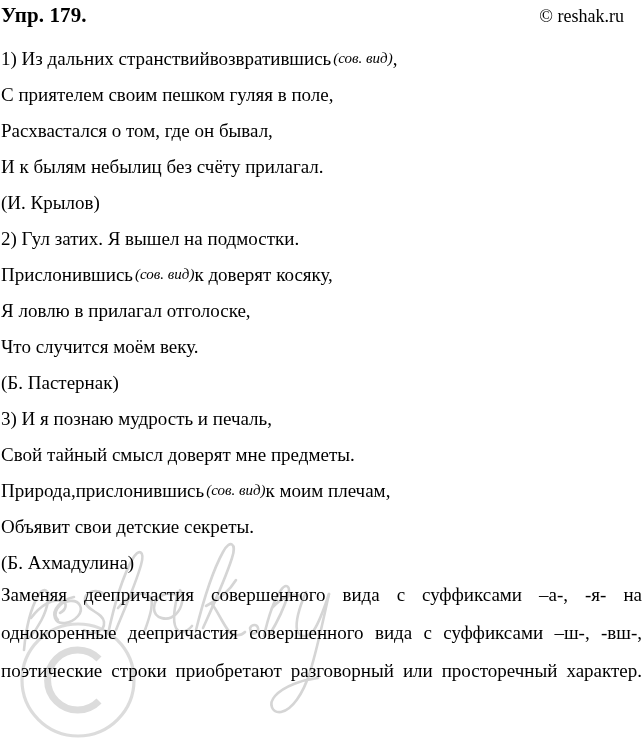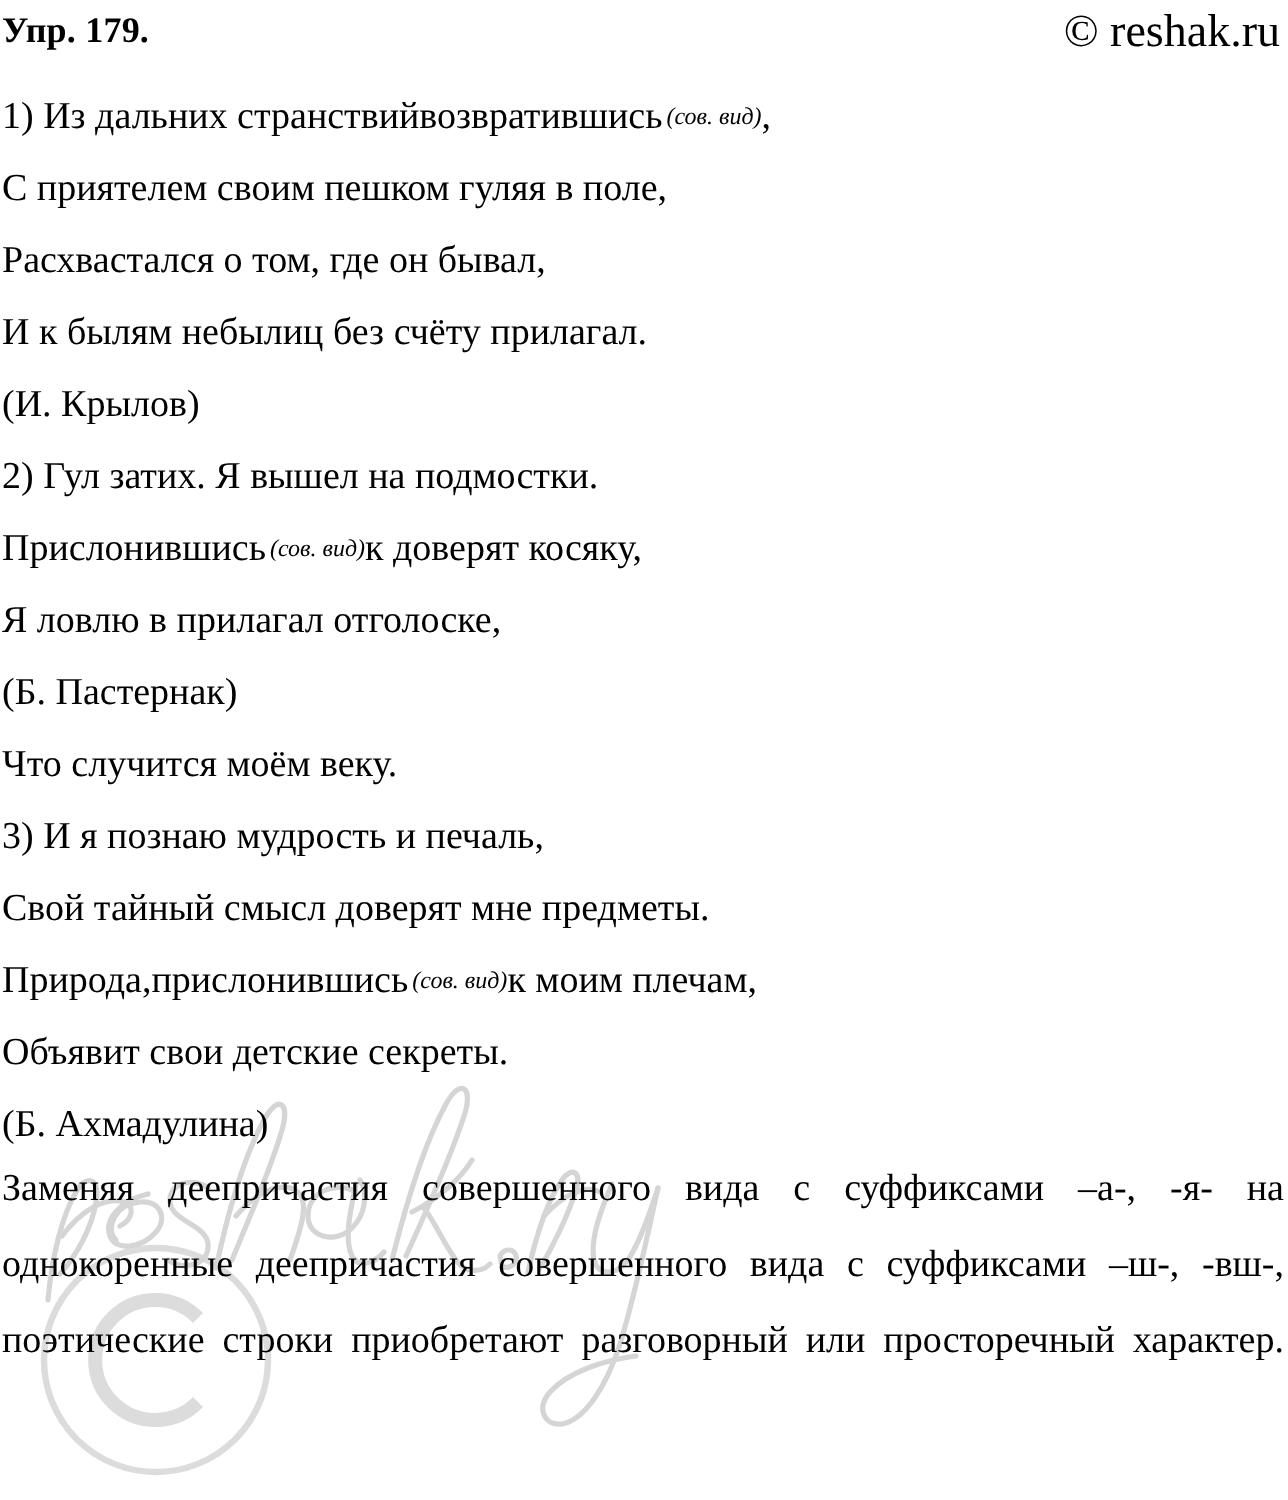--- a/index.html
+++ b/index.html
@@ -32,31 +32,31 @@
     position: relative;
     z-index: 2;
     width: 644px;
     height: 750px;
     box-sizing: border-box;
     padding: 0 2px 0 1px;
   }
 
   .doc-title {
     font-weight: bold;
-    font-size: 18px;
+    font-size: 21px;
     line-height: 26px;
     margin: 2px 0 0 0;
     letter-spacing: 0.1px;
   }
 
   .copyright {
     position: absolute;
-    right: 4px;
+    right: 20px;
     top: 3px;
-    font-size: 23px;
+    font-size: 18px;
     line-height: 22px;
     z-index: 3;
     white-space: nowrap;
   }
 
   .line {
     font-size: 19px;
     line-height: 21px;
     white-space: nowrap;
     margin: 0;
@@ -71,21 +71,21 @@
     display: flex;
     align-items: flex-end;
     padding-bottom: 2px;
     box-sizing: border-box;
   }
 
   .it {
   }
   .ann {
     font-style: italic;
-    font-size: 12px;
+    font-size: 15px;
     padding-left: 2px;
   }
 
   
   #closing-paragraph {
     font-size: 19px;
     line-height: 38px;
     text-align: justify;
     text-justify: inter-word;
     margin: 0;
@@ -173,25 +173,25 @@
         <span>2) Гул затих. Я вышел на подмостки.</span>
       </div>
       <div class="line" id="line-8">
         <span class="it">Прислонившись</span>
         <span class="ann">(сов. вид)</span>
         <span> к доверят косяку,</span>
       </div>
       <div class="line" id="line-9">
         <span>Я ловлю в прилагал отголоске,</span>
       </div>
+      <div class="line" id="line-10">
+        <span>Что случится моём веку.</span>
+      </div>
       <div class="line" id="line-11">
         <span>(Б. Пастернак)</span>
-      </div>
-      <div class="line" id="line-10">
-        <span>Что случится моём веку.</span>
       </div>
       <div class="line" id="line-12">
         <span>3) И я познаю мудрость и печаль,</span>
       </div>
       <div class="line" id="line-13">
         <span>Свой тайный смысл доверят мне предметы.</span>
       </div>
       <div class="line" id="line-14">
         <span>Природа, </span>
         <span class="it">прислонившись</span>

